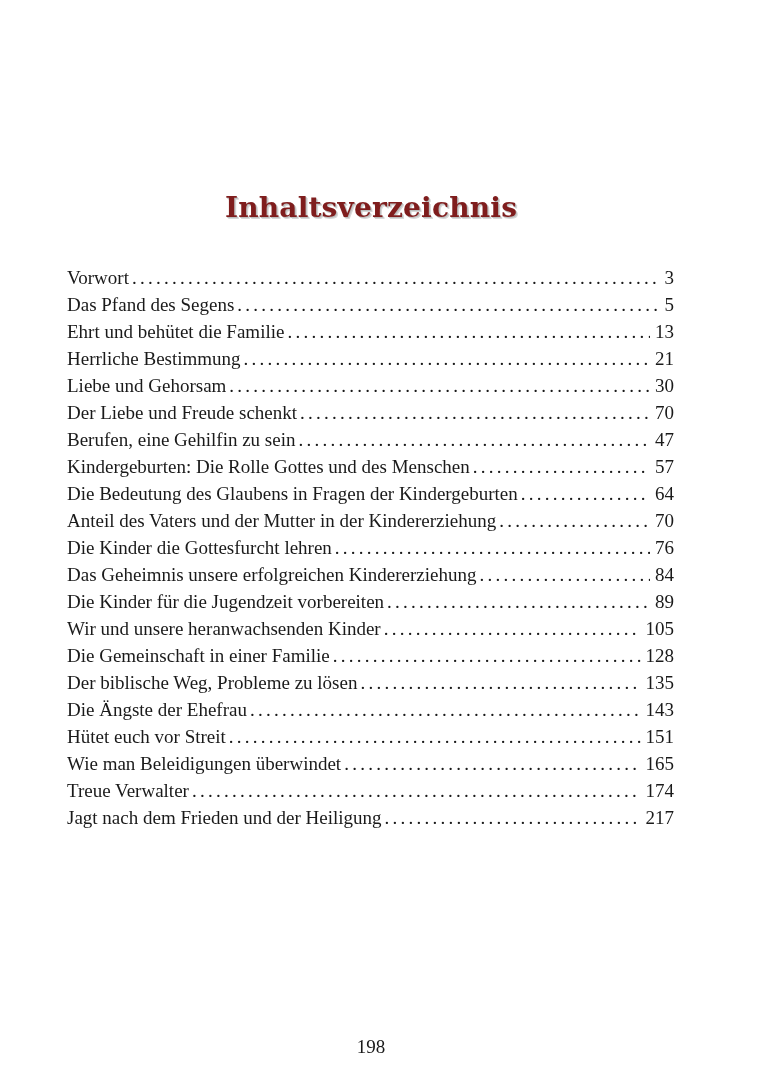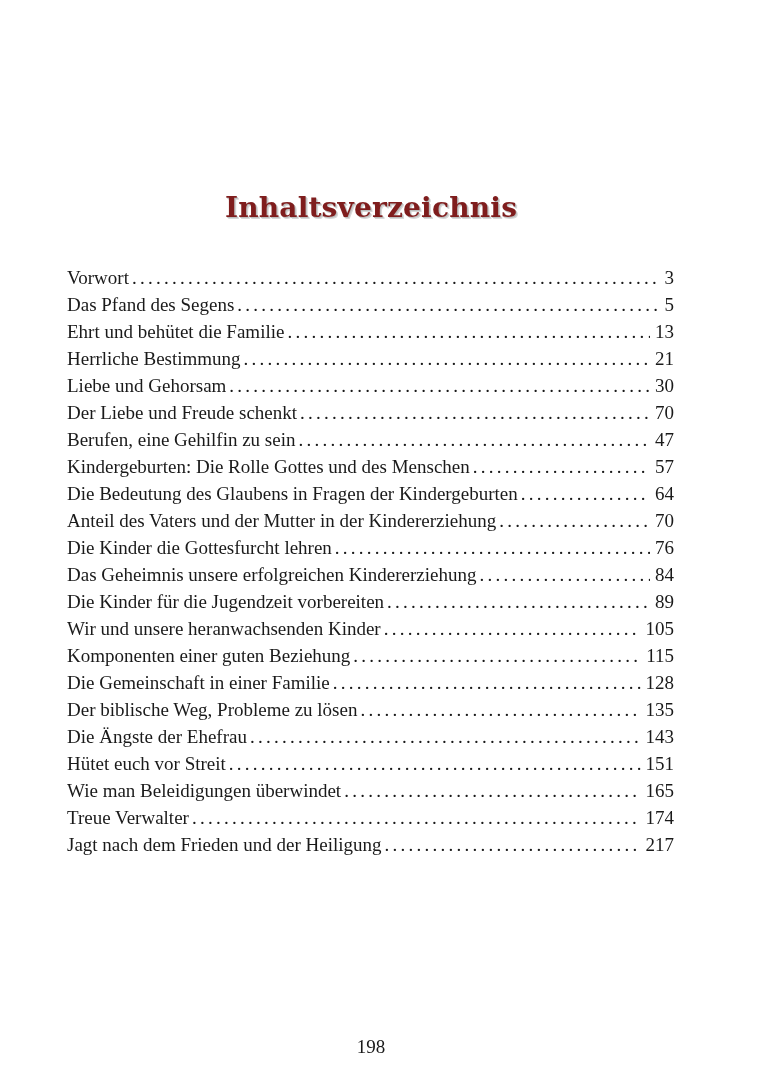--- a/index.html
+++ b/index.html
@@ -146,25 +146,20 @@
       <span class="toc-title">Die Kinder für die Jugendzeit vorbereiten</span>
       <span class="toc-leader"></span>
       <span class="toc-page">89</span>
     </li>
   <li class="toc-entry">
       <span class="toc-title">Wir und unsere heranwachsenden Kinder</span>
       <span class="toc-leader"></span>
       <span class="toc-page">105</span>
     </li>
   <li class="toc-entry">
-      <span class="toc-title">Komponenten einer guten Beziehung</span>
-      <span class="toc-leader"></span>
-      <span class="toc-page">115</span>
-    </li>
-  <li class="toc-entry">
       <span class="toc-title">Die Gemeinschaft in einer Familie</span>
       <span class="toc-leader"></span>
       <span class="toc-page">128</span>
     </li>
   <li class="toc-entry">
       <span class="toc-title">Der biblische Weg, Probleme zu lösen</span>
       <span class="toc-leader"></span>
       <span class="toc-page">135</span>
     </li>
   <li class="toc-entry">

